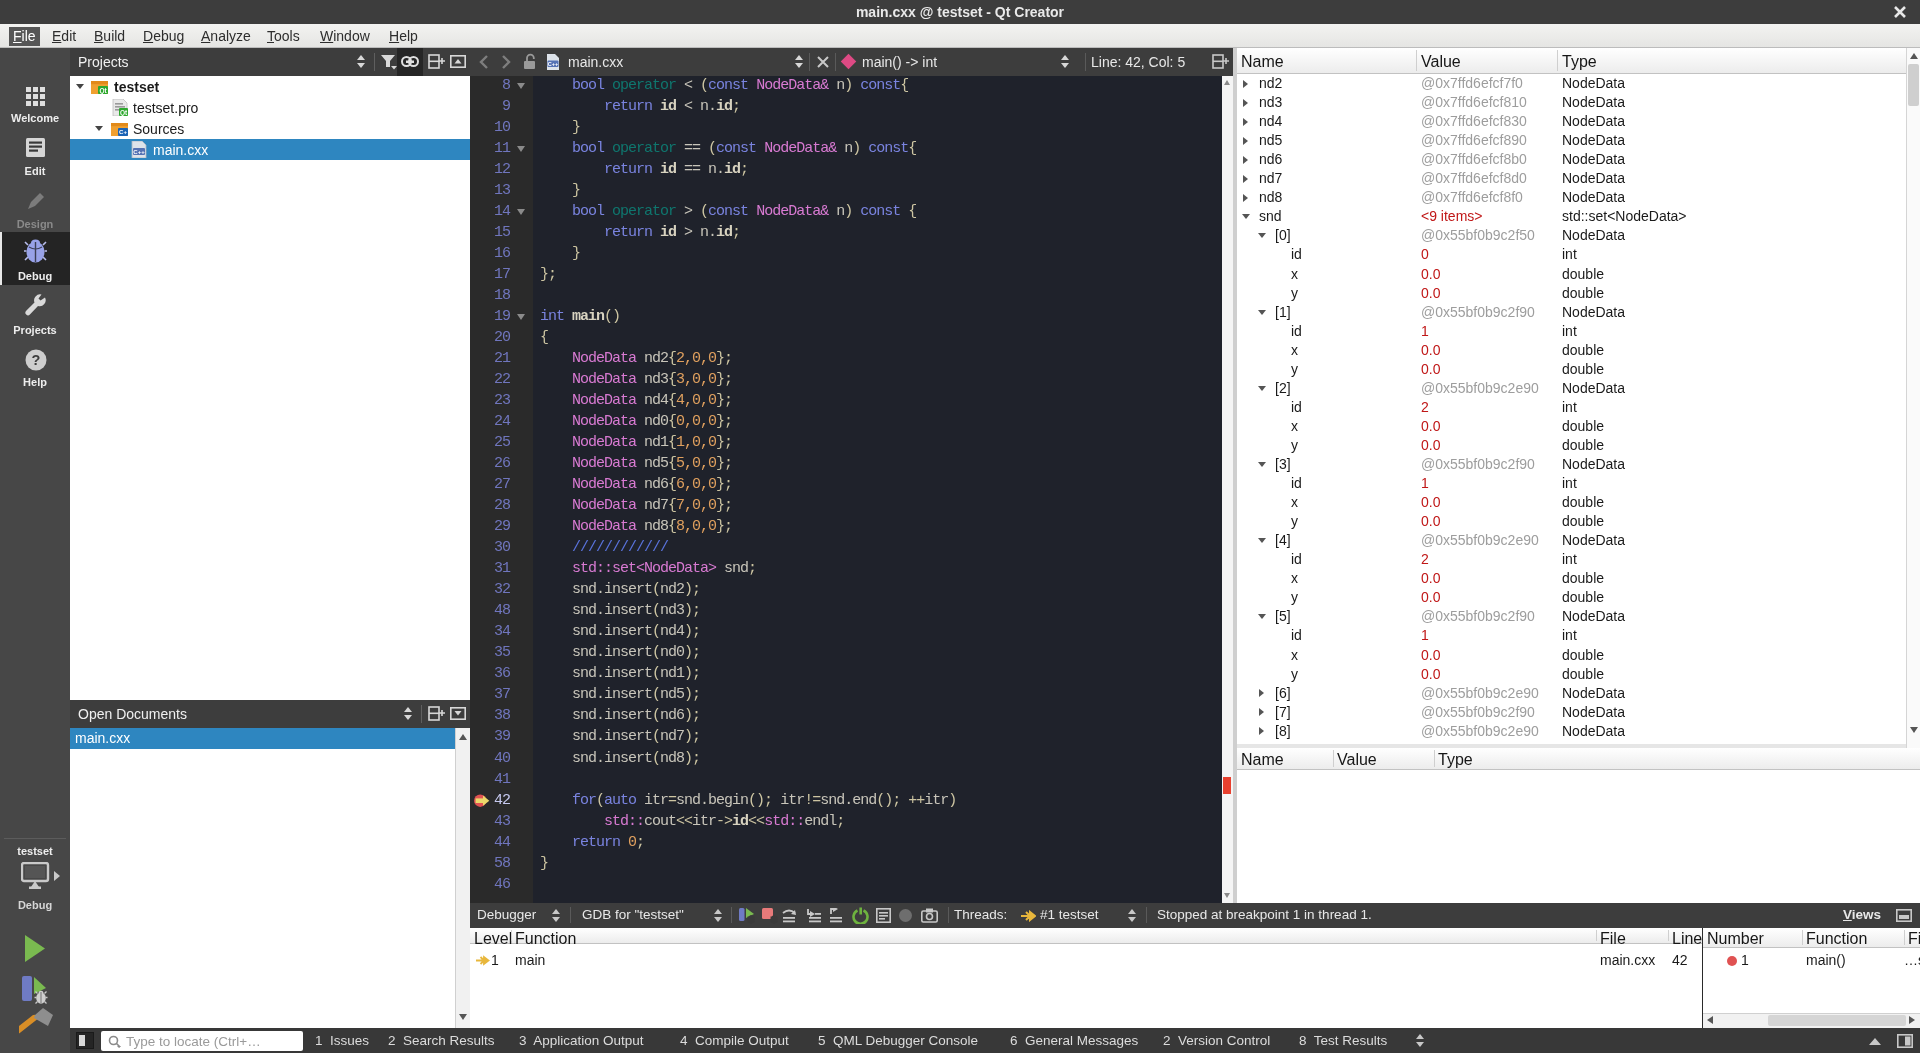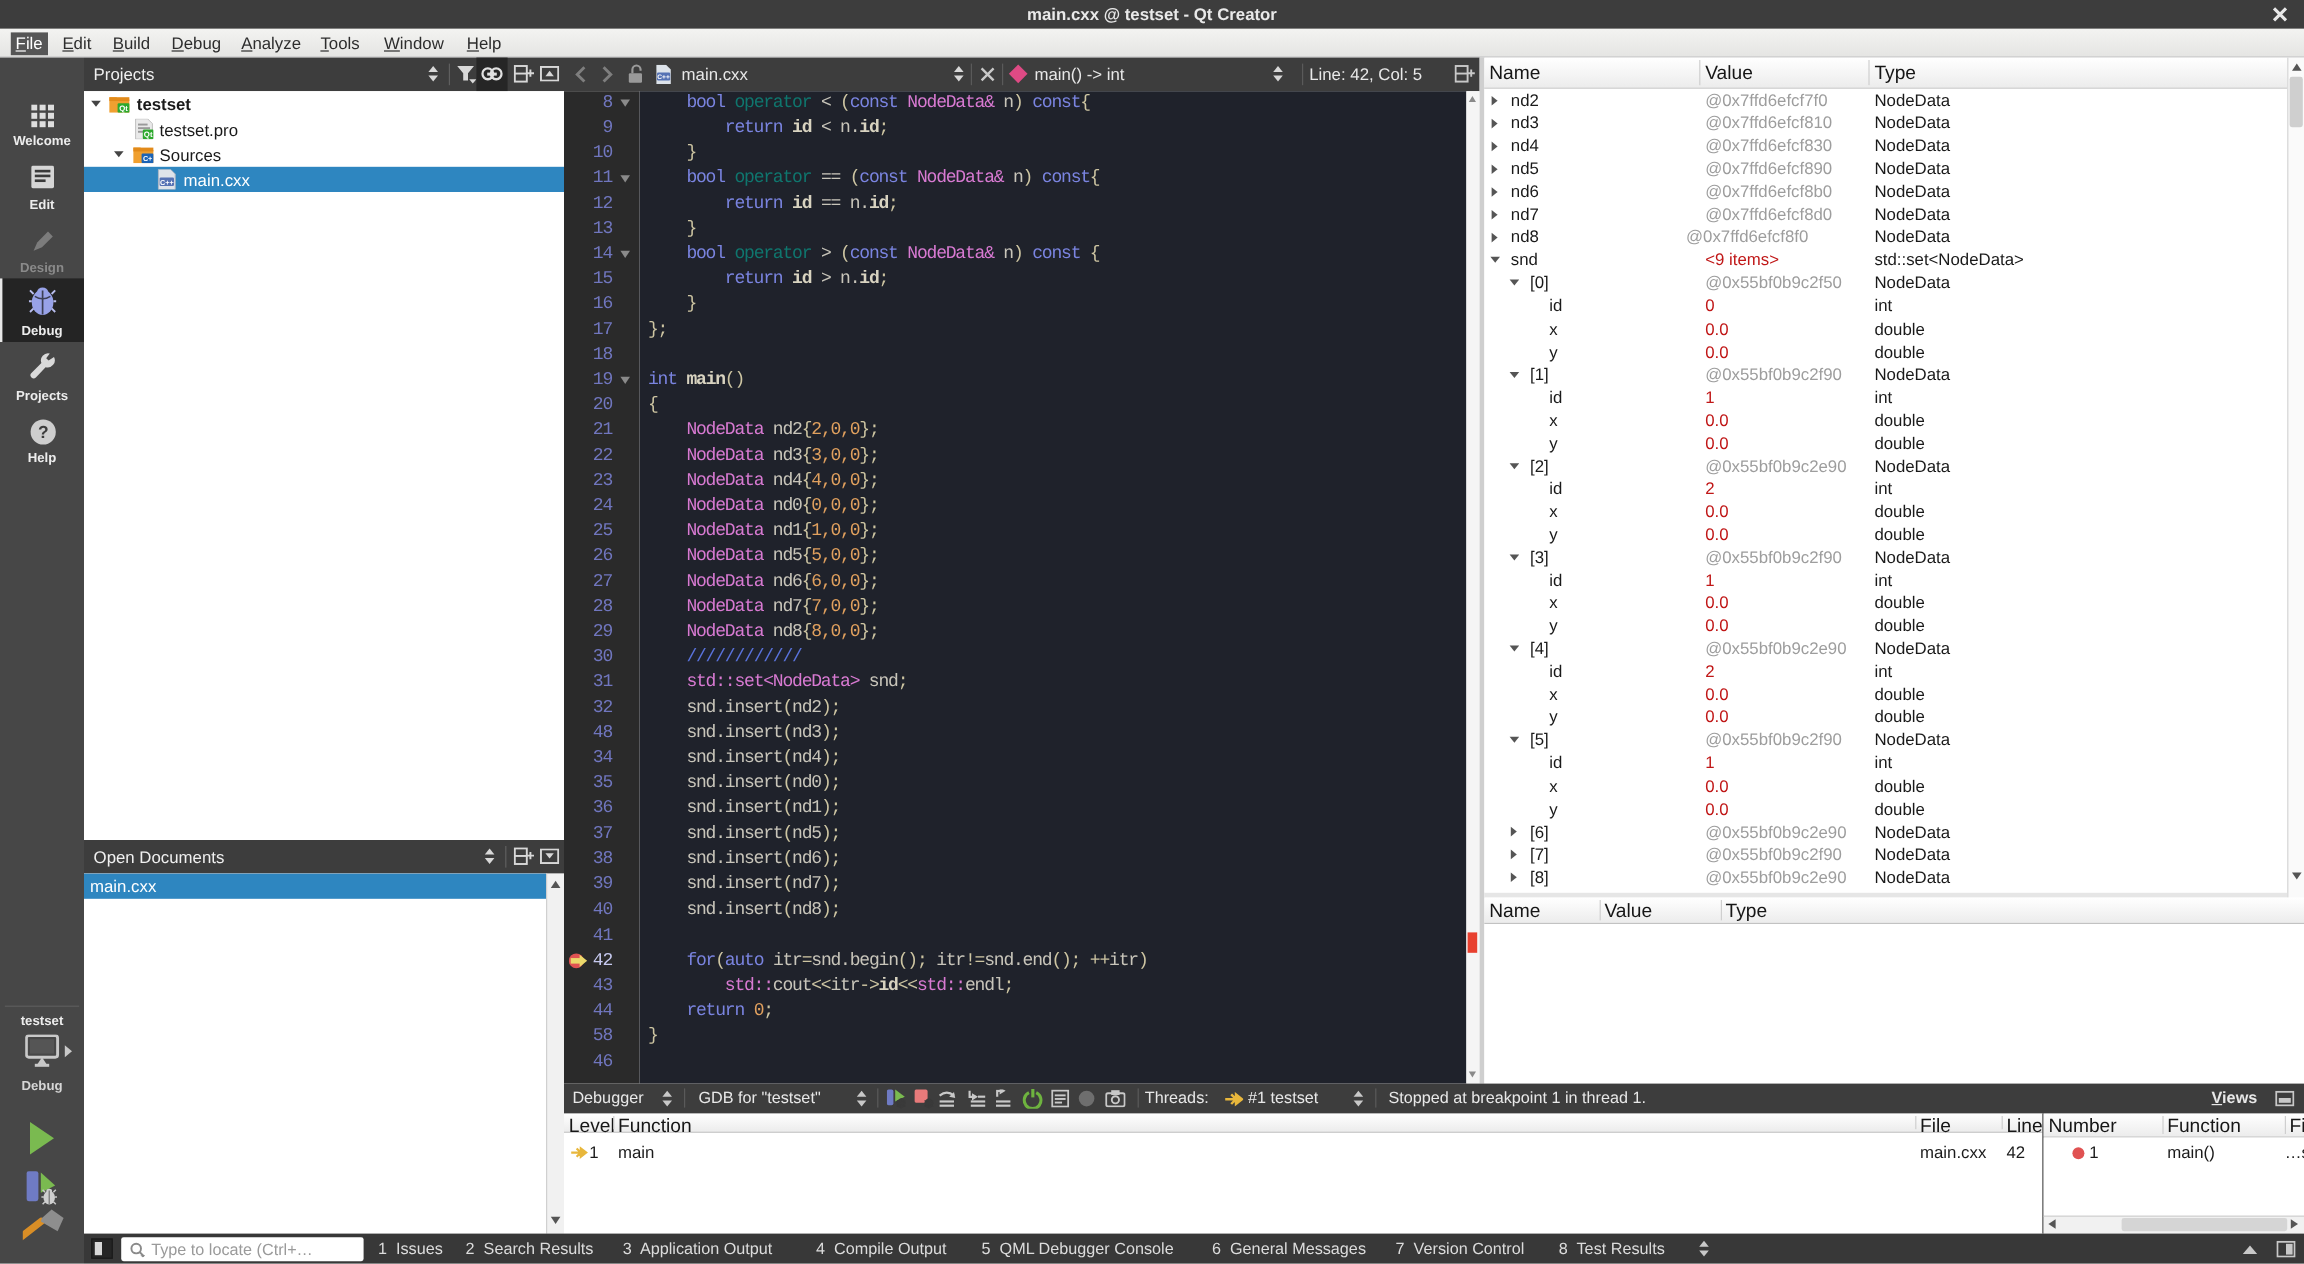--- a/index.html
+++ b/index.html
@@ -282,21 +282,21 @@
     <span class="colsep" style="left:179px"></span>
     <span class="colsep" style="left:320px"></span>
   </div>
 <div class="abs" style="left:1237px;top:74px;width:669px;height:670px;background:#fff;overflow:hidden">
     <div class="vrow" style="top:0.00px;left:0;width:669px"><span class="arrow-r" style="left:6px;top:5.5px"></span><span class="abs" style="left:22px;top:1px">nd2</span><span class="abs addr" style="left:184px;top:1px">@0x7ffd6efcf7f0</span><span class="abs" style="left:325px;top:1px">NodeData</span></div>
     <div class="vrow" style="top:19.05px;left:0;width:669px"><span class="arrow-r" style="left:6px;top:5.5px"></span><span class="abs" style="left:22px;top:1px">nd3</span><span class="abs addr" style="left:184px;top:1px">@0x7ffd6efcf810</span><span class="abs" style="left:325px;top:1px">NodeData</span></div>
     <div class="vrow" style="top:38.10px;left:0;width:669px"><span class="arrow-r" style="left:6px;top:5.5px"></span><span class="abs" style="left:22px;top:1px">nd4</span><span class="abs addr" style="left:184px;top:1px">@0x7ffd6efcf830</span><span class="abs" style="left:325px;top:1px">NodeData</span></div>
     <div class="vrow" style="top:57.15px;left:0;width:669px"><span class="arrow-r" style="left:6px;top:5.5px"></span><span class="abs" style="left:22px;top:1px">nd5</span><span class="abs addr" style="left:184px;top:1px">@0x7ffd6efcf890</span><span class="abs" style="left:325px;top:1px">NodeData</span></div>
     <div class="vrow" style="top:76.20px;left:0;width:669px"><span class="arrow-r" style="left:6px;top:5.5px"></span><span class="abs" style="left:22px;top:1px">nd6</span><span class="abs addr" style="left:184px;top:1px">@0x7ffd6efcf8b0</span><span class="abs" style="left:325px;top:1px">NodeData</span></div>
     <div class="vrow" style="top:95.25px;left:0;width:669px"><span class="arrow-r" style="left:6px;top:5.5px"></span><span class="abs" style="left:22px;top:1px">nd7</span><span class="abs addr" style="left:184px;top:1px">@0x7ffd6efcf8d0</span><span class="abs" style="left:325px;top:1px">NodeData</span></div>
-    <div class="vrow" style="top:114.30px;left:0;width:669px"><span class="arrow-r" style="left:6px;top:5.5px"></span><span class="abs" style="left:22px;top:1px">nd8</span><span class="abs addr" style="left:168px;top:1px">@0x7ffd6efcf8f0</span><span class="abs" style="left:325px;top:1px">NodeData</span></div>
+    <div class="vrow" style="top:114.30px;left:0;width:669px"><span class="arrow-r" style="left:6px;top:5.5px"></span><span class="abs" style="left:22px;top:1px">nd8</span><span class="abs addr" style="left:184px;top:1px">@0x7ffd6efcf8f0</span><span class="abs" style="left:325px;top:1px">NodeData</span></div>
     <div class="vrow" style="top:133.35px;left:0;width:669px"><span class="arrow-d" style="left:5px;top:7px"></span><span class="abs" style="left:22px;top:1px">snd</span><span class="abs red" style="left:184px;top:1px">&lt;9 items&gt;</span><span class="abs" style="left:325px;top:1px">std::set&lt;NodeData&gt;</span></div>
     <div class="vrow" style="top:152.40px;left:0;width:669px"><span class="arrow-d" style="left:21px;top:7px"></span><span class="abs" style="left:38px;top:1px">[0]</span><span class="abs addr" style="left:184px;top:1px">@0x55bf0b9c2f50</span><span class="abs" style="left:325px;top:1px">NodeData</span></div>
     <div class="vrow" style="top:171.45px;left:0;width:669px"><span class="abs" style="left:54px;top:1px">id</span><span class="abs red" style="left:184px;top:1px">0</span><span class="abs" style="left:325px;top:1px">int</span></div>
     <div class="vrow" style="top:190.50px;left:0;width:669px"><span class="abs" style="left:54px;top:1px">x</span><span class="abs red" style="left:184px;top:1px">0.0</span><span class="abs" style="left:325px;top:1px">double</span></div>
     <div class="vrow" style="top:209.55px;left:0;width:669px"><span class="abs" style="left:54px;top:1px">y</span><span class="abs red" style="left:184px;top:1px">0.0</span><span class="abs" style="left:325px;top:1px">double</span></div>
     <div class="vrow" style="top:228.60px;left:0;width:669px"><span class="arrow-d" style="left:21px;top:7px"></span><span class="abs" style="left:38px;top:1px">[1]</span><span class="abs addr" style="left:184px;top:1px">@0x55bf0b9c2f90</span><span class="abs" style="left:325px;top:1px">NodeData</span></div>
     <div class="vrow" style="top:247.65px;left:0;width:669px"><span class="abs" style="left:54px;top:1px">id</span><span class="abs red" style="left:184px;top:1px">1</span><span class="abs" style="left:325px;top:1px">int</span></div>
     <div class="vrow" style="top:266.70px;left:0;width:669px"><span class="abs" style="left:54px;top:1px">x</span><span class="abs red" style="left:184px;top:1px">0.0</span><span class="abs" style="left:325px;top:1px">double</span></div>
     <div class="vrow" style="top:285.75px;left:0;width:669px"><span class="abs" style="left:54px;top:1px">y</span><span class="abs red" style="left:184px;top:1px">0.0</span><span class="abs" style="left:325px;top:1px">double</span></div>
     <div class="vrow" style="top:304.80px;left:0;width:669px"><span class="arrow-d" style="left:21px;top:7px"></span><span class="abs" style="left:38px;top:1px">[2]</span><span class="abs addr" style="left:184px;top:1px">@0x55bf0b9c2e90</span><span class="abs" style="left:325px;top:1px">NodeData</span></div>
@@ -445,20 +445,20 @@
     <path d="M8.5 8.5 L12 12" stroke="#8a8a8a" stroke-width="1.6"></path>
     <path d="M9 11 L13 11 L11 13 Z" fill="#8a8a8a"></path>
   </svg>
 <div class="abs" style="left:126px;top:1034px;font-size:13.5px;color:#9a9a9a;font-weight:normal;white-space:pre;">Type to locate (Ctrl+…</div>
 <div class="sbtn" style="left:315px">1  Issues</div>
 <div class="sbtn" style="left:388px">2  Search Results</div>
 <div class="sbtn" style="left:519px">3  Application Output</div>
 <div class="sbtn" style="left:680px">4  Compile Output</div>
 <div class="sbtn" style="left:818px">5  QML Debugger Console</div>
 <div class="sbtn" style="left:1010px">6  General Messages</div>
-<div class="sbtn" style="left:1163px">7  Version Control</div>
+<div class="sbtn" style="left:1163px">2  Version Control</div>
 <div class="sbtn" style="left:1299px">8  Test Results</div>
 <div class="abs" style="left:1416px;top:1034px;width:0;height:0;border-left:4.5px solid transparent;border-right:4.5px solid transparent;border-bottom:5.5px solid #c8c8c8"></div>
 <div class="abs" style="left:1416px;top:1042px;width:0;height:0;border-left:4.5px solid transparent;border-right:4.5px solid transparent;border-top:5.5px solid #c8c8c8"></div>
 <div class="abs" style="left:1869px;top:1038px;width:0;height:0;border-left:6px solid transparent;border-right:6px solid transparent;border-bottom:7px solid #c8c8c8"></div>
 <svg class="abs" style="left:1897px;top:1034px" width="16" height="14">
     <rect x="0.8" y="0.8" width="14.4" height="12.4" fill="none" stroke="#c8c8c8" stroke-width="1.6"></rect>
     <rect x="8" y="2.5" width="5.5" height="9" fill="#c8c8c8"></rect>
   </svg>
 </body></html>

